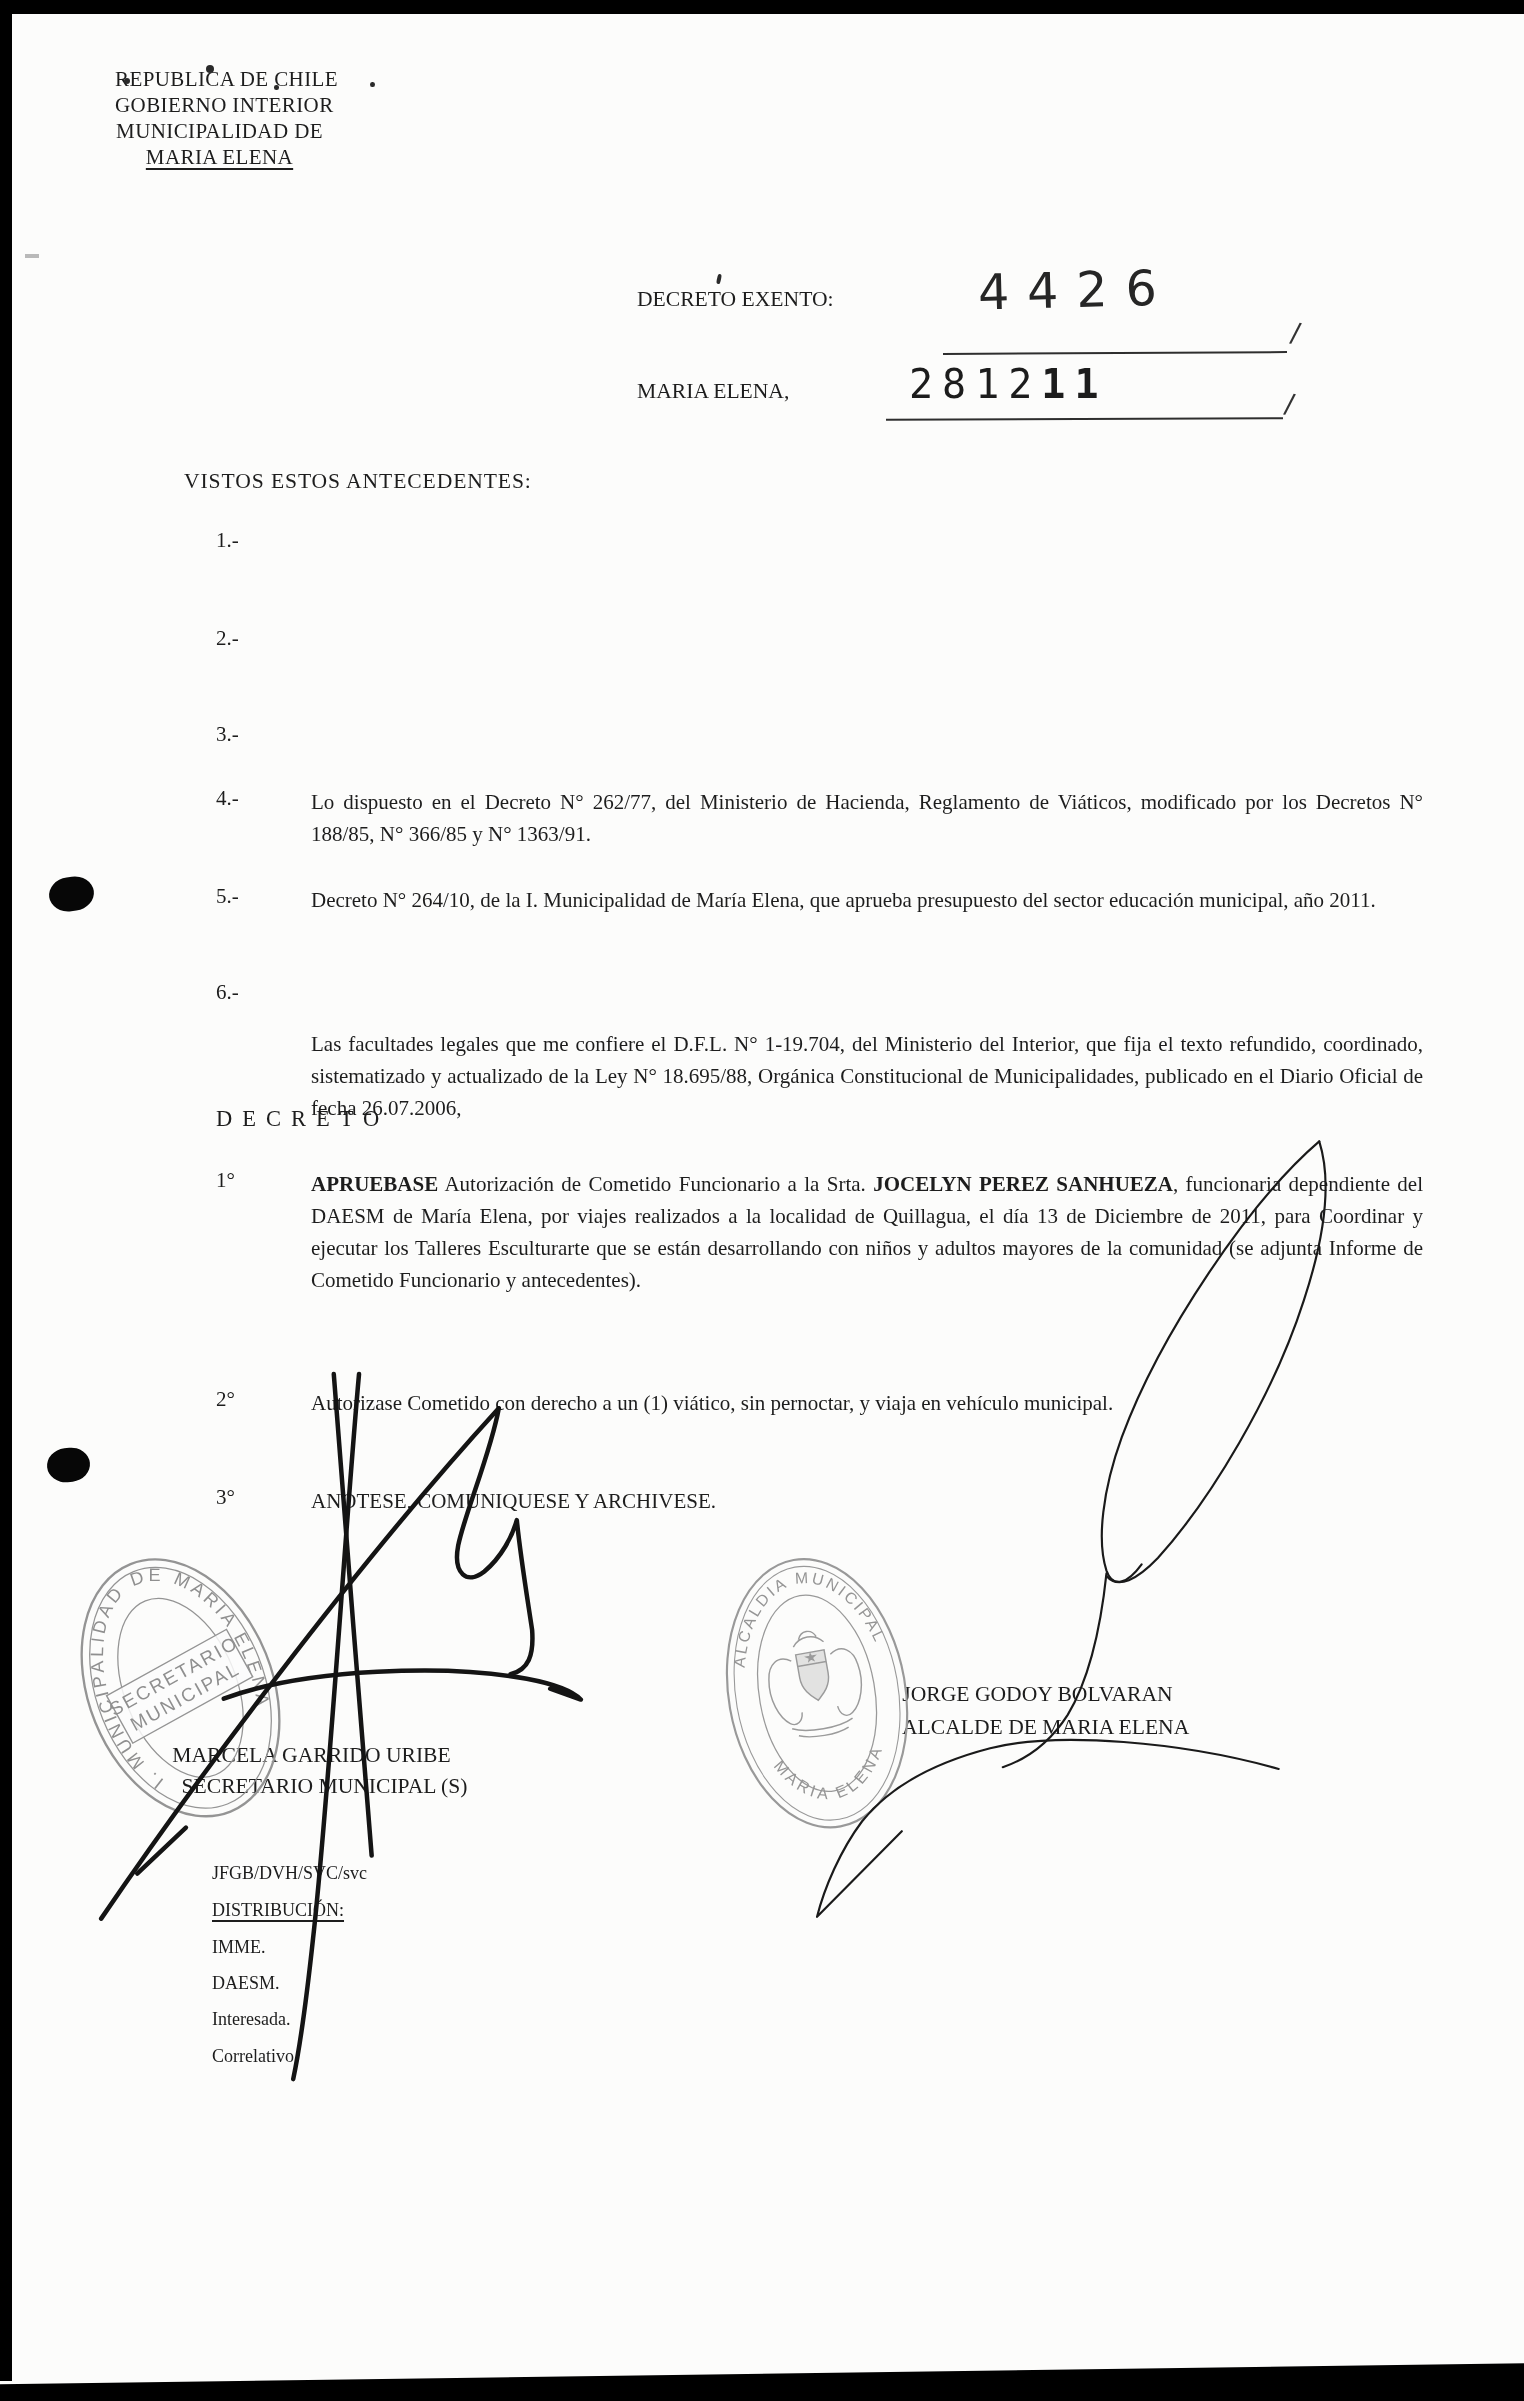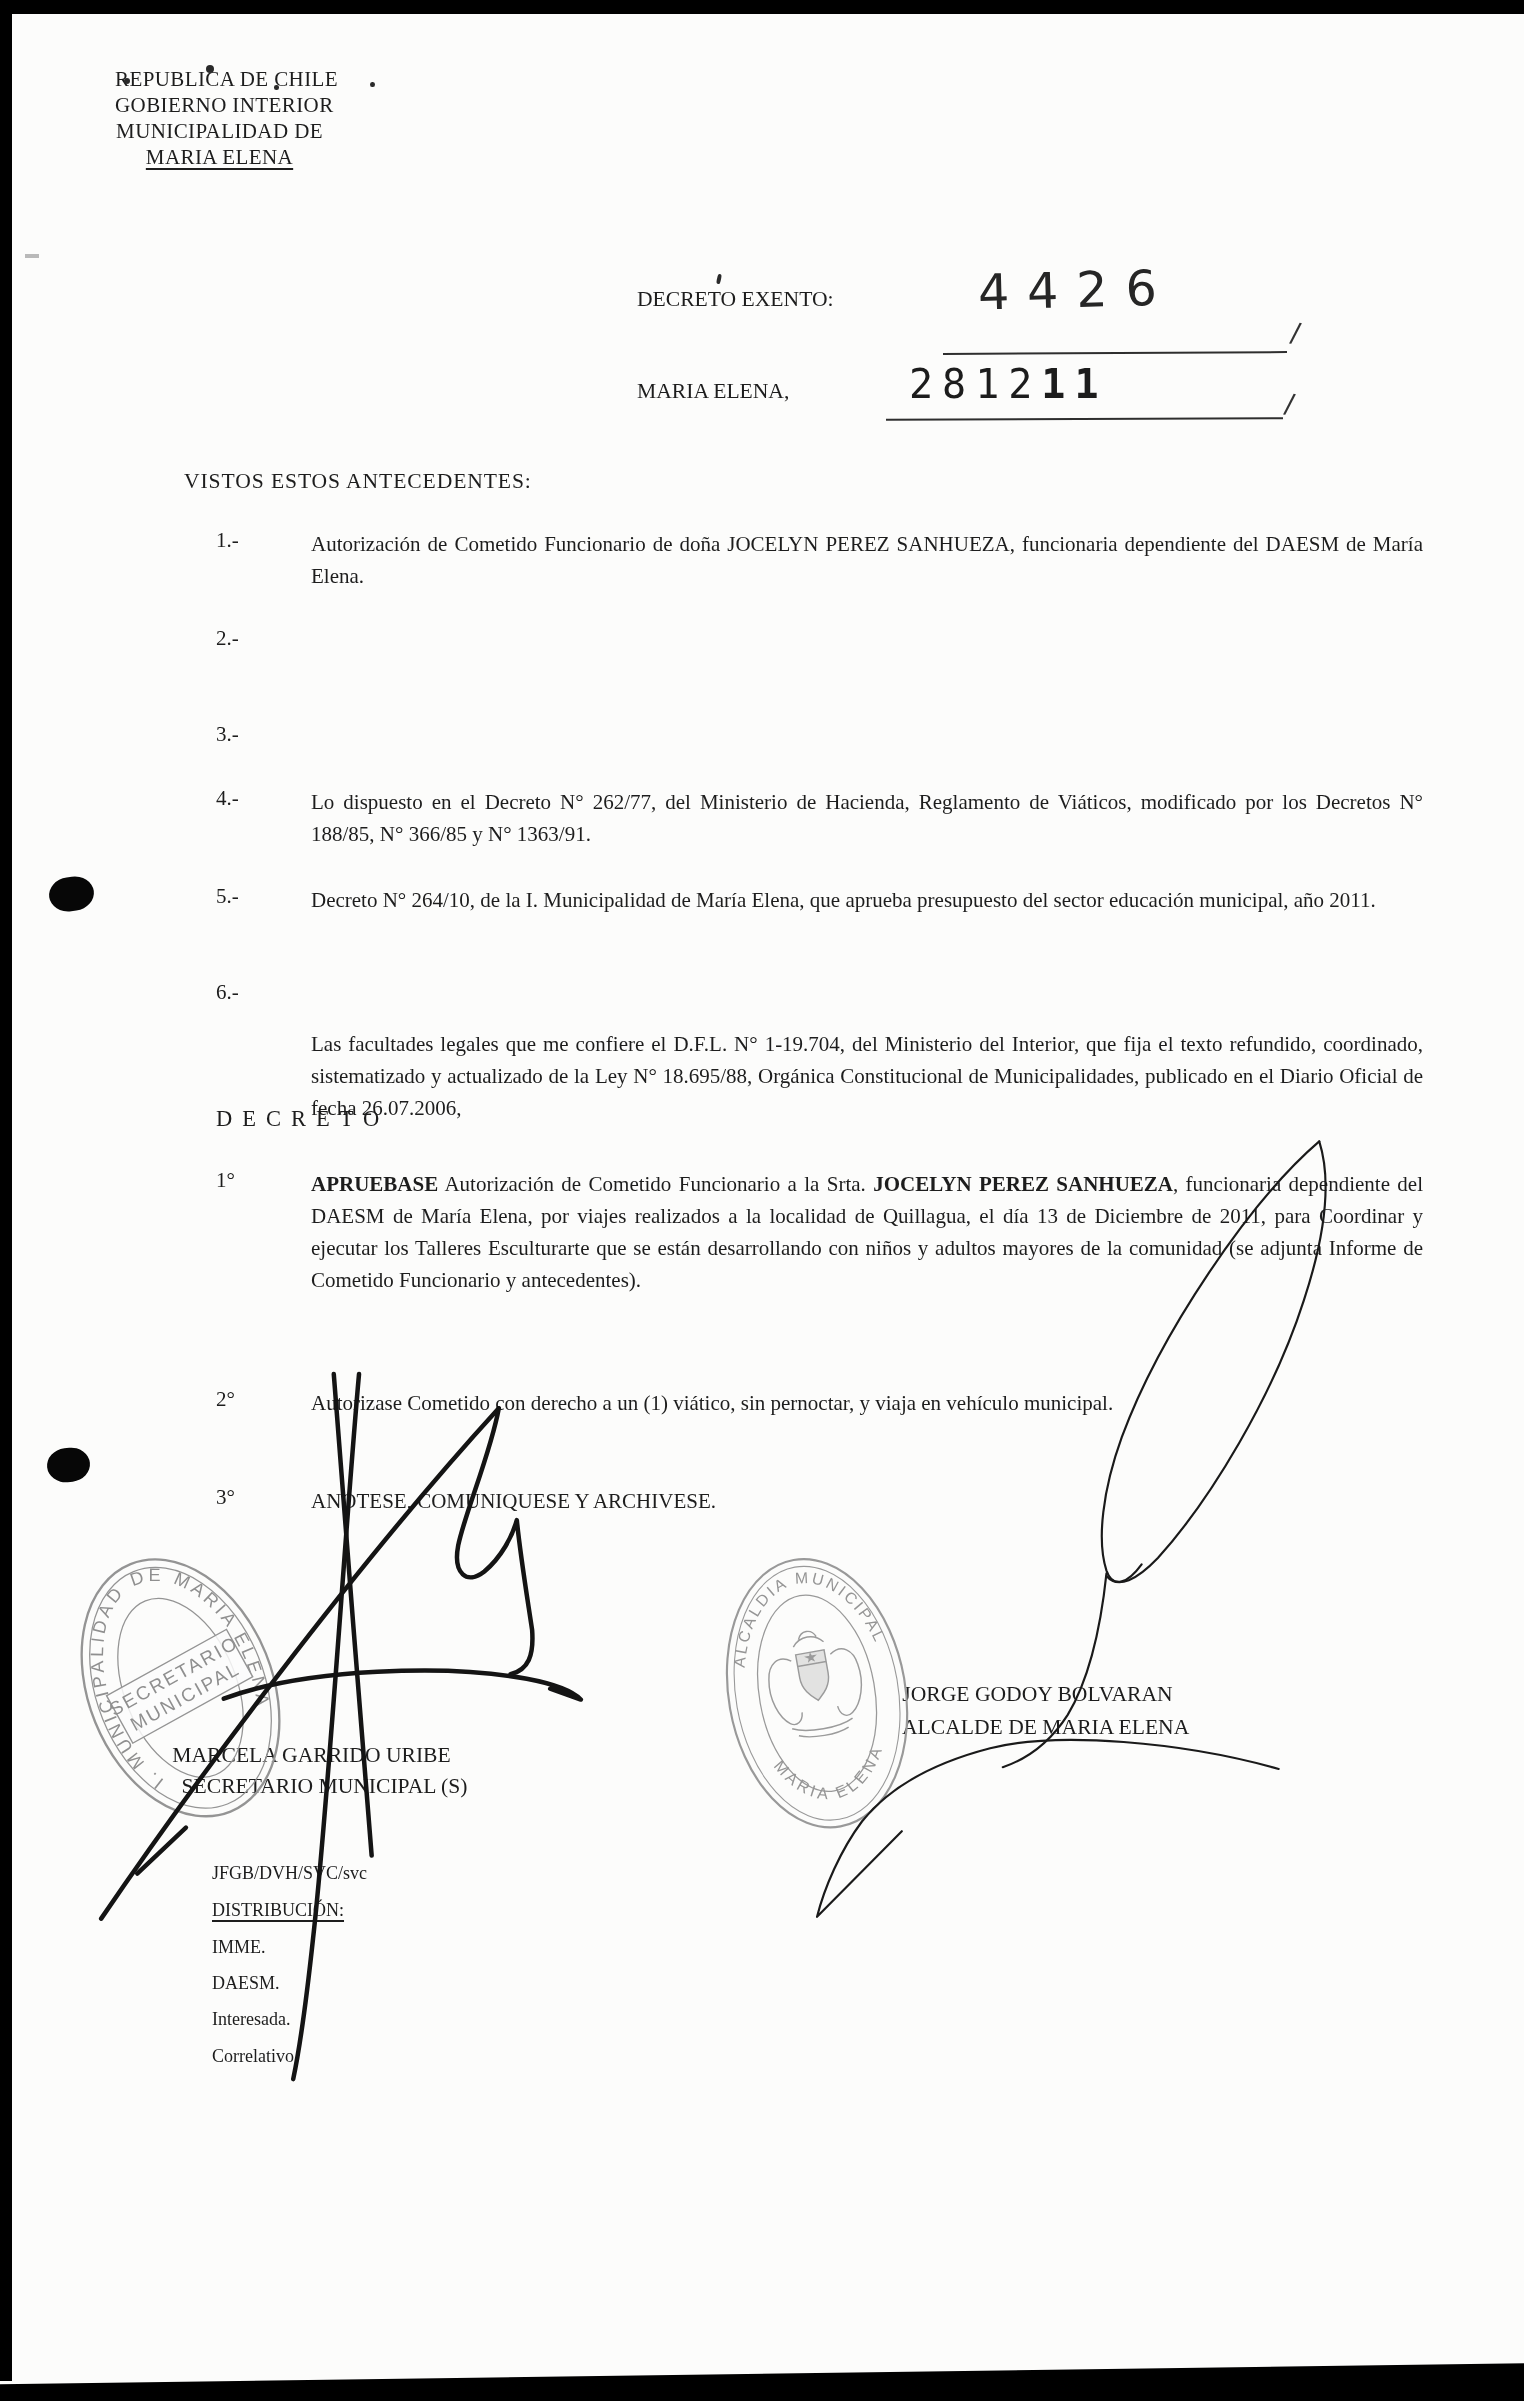--- a/index.html
+++ b/index.html
@@ -59,21 +59,20 @@
     <div class="abs slash" style="left:1291px; top:317px;">/</div>
 
     <div class="abs lbl24" style="left:637px; top:379px;">MARIA ELENA,</div>
     <div class="abs stampnum" style="left:909px; top:361px;"><span>2812</span><span class="b">11</span></div>
     <div class="abs fillline" style="left:886px; top:418px; width:397px; transform:rotate(-0.2deg);"></div>
     <div class="abs slash" style="left:1285px; top:388px;">/</div>
 
     <div class="abs caps-line" style="left:184px; top:469px;">VISTOS ESTOS ANTECEDENTES:</div>
 
     <div class="abs num" style="left:216px; top:528px;">1.-</div>
-    <div class="abs par" style="left:311px; top:528px;">Autorización de Cometido Funcionario de doña JOCELYN PEREZ SANHUEZA, funcionaria dependiente del DAESM de María Elena.</div>
 
     <div class="abs num" style="left:216px; top:626px;">2.-</div>
 
     <div class="abs num" style="left:216px; top:722px;">3.-</div>
 
     <div class="abs num" style="left:216px; top:786px;">4.-</div>
     <div class="abs par" style="left:311px; top:786px;">Lo dispuesto en el Decreto N° 262/77, del Ministerio de Hacienda, Reglamento de Viáticos, modificado por los Decretos  N° 188/85,  N° 366/85 y N° 1363/91.</div>
 
     <div class="abs num" style="left:216px; top:884px;">5.-</div>
     <div class="abs par" style="left:311px; top:884px;">Decreto N° 264/10, de la I. Municipalidad de María Elena, que aprueba presupuesto del sector educación municipal, año 2011.</div>

